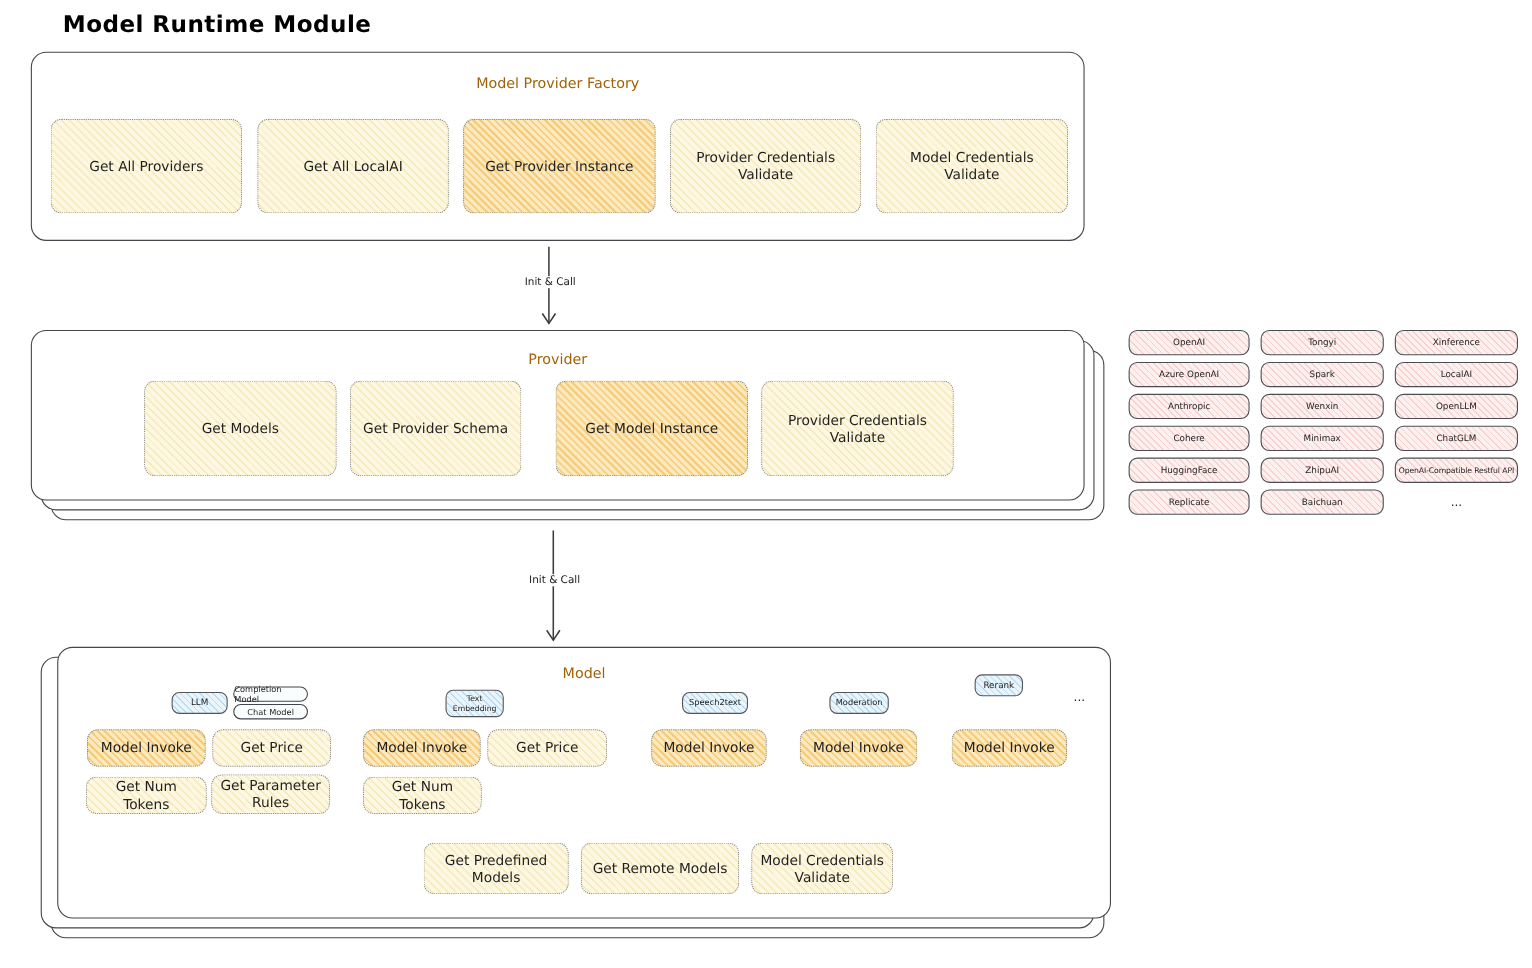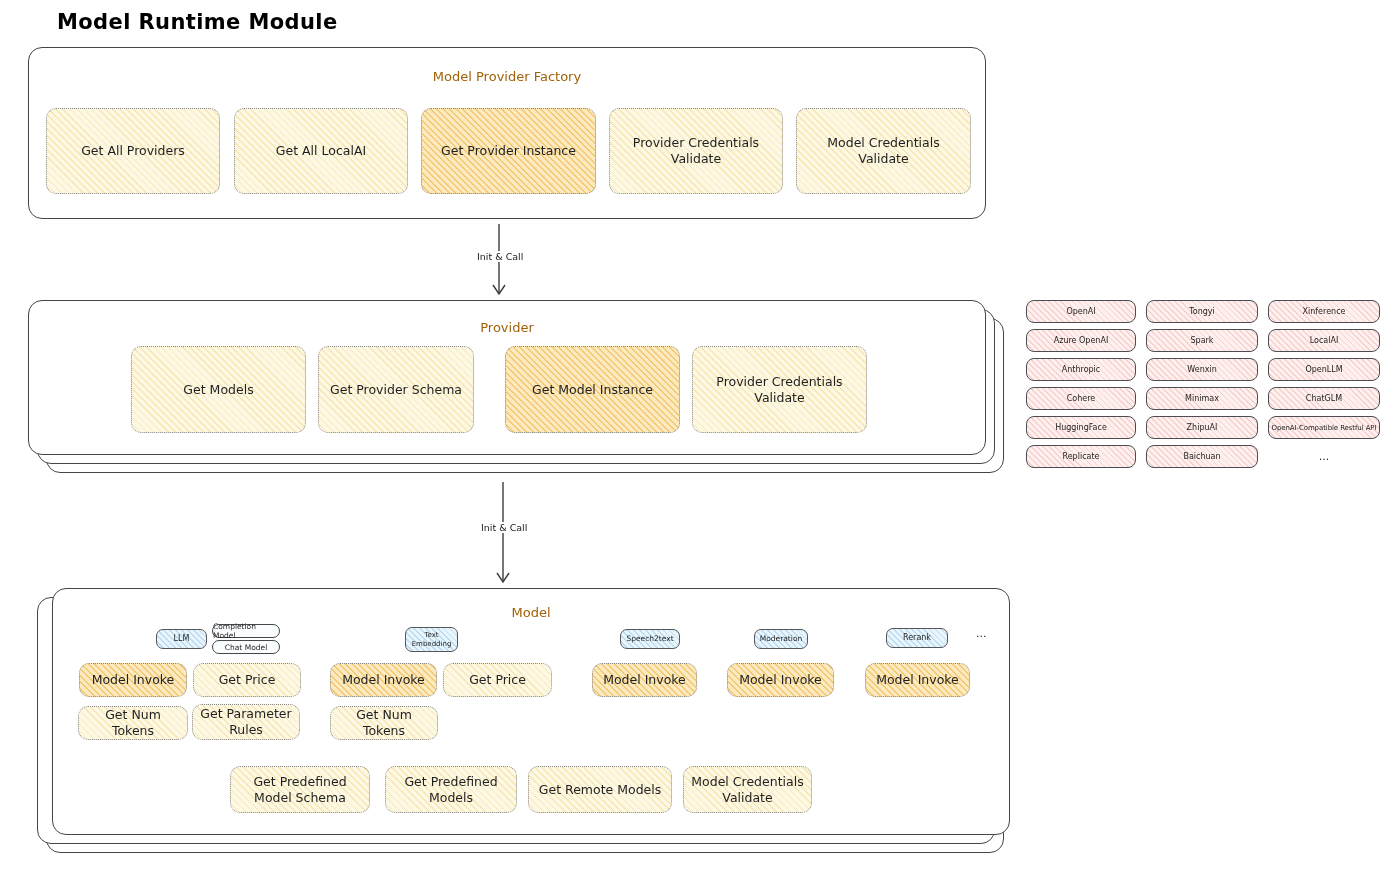--- a/index.html
+++ b/index.html
@@ -140,34 +140,33 @@
   <div class="frame layer2" style="left:37px;top:597px;width:958px;height:247px;"></div>
   <div class="frame main" style="left:28px;top:588px;width:958px;height:247px;margin-left:24px;">
     <div class="sec-title" style="top:16px;">Model</div>
 
     <div class="tag" style="left:103px;top:40px;width:51px;height:20px;">LLM</div>
     <div class="tag-white" style="left:159px;top:35px;width:68px;height:14px;">Completion Model</div>
     <div class="tag-white" style="left:159px;top:51px;width:68px;height:14px;">Chat Model</div>
     <div class="tag" style="left:352px;top:38px;width:53px;height:25px;font-size:7px;padding:0 6px;">Text Embedding</div>
     <div class="tag" style="left:567px;top:40px;width:60px;height:20px;font-size:7.5px;">Speech2text</div>
     <div class="tag" style="left:701px;top:40px;width:54px;height:20px;font-size:7.5px;">Moderation</div>
-    <div class="tag" style="left:833px;top:39px;width:62px;height:20px;text-align:center;">Rerank</div>
+    <div class="tag" style="left:833px;top:24px;width:44px;height:20px;text-align:center;">Rerank</div>
     <div class="dots" style="left:923px;top:38px;">...</div>
 
     <div class="op fill-orange" style="left:26px;top:74px;width:108px;height:34px;">Model Invoke</div>
     <div class="op fill-yellow" style="left:140px;top:74px;width:108px;height:34px;">Get Price</div>
     <div class="op fill-orange" style="left:277px;top:74px;width:107px;height:34px;">Model Invoke</div>
     <div class="op fill-yellow" style="left:390px;top:74px;width:109px;height:34px;">Get Price</div>
     <div class="op fill-orange" style="left:539px;top:74px;width:105px;height:34px;">Model Invoke</div>
     <div class="op fill-orange" style="left:674px;top:74px;width:107px;height:34px;">Model Invoke</div>
     <div class="op fill-orange" style="left:812px;top:74px;width:105px;height:34px;">Model Invoke</div>
 
     <div class="op fill-yellow" style="left:25px;top:117px;width:110px;height:34px;">Get Num Tokens</div>
     <div class="op fill-yellow" style="left:139px;top:115px;width:108px;height:36px;">Get Parameter Rules</div>
     <div class="op fill-yellow" style="left:277px;top:117px;width:108px;height:34px;">Get Num Tokens</div>
 
-    <div class="op fill-yellow" style="left:177px;top:177px;width:140px;height:47px;">Get Predefined Model Schema</div>
     <div class="op fill-yellow" style="left:332px;top:177px;width:132px;height:47px;">Get Predefined Models</div>
     <div class="op fill-yellow" style="left:475px;top:177px;width:144px;height:47px;">Get Remote Models</div>
     <div class="op fill-yellow" style="left:630px;top:177px;width:129px;height:47px;">Model Credentials Validate</div>
   </div>
 
 </div>
 
 </body></html>

